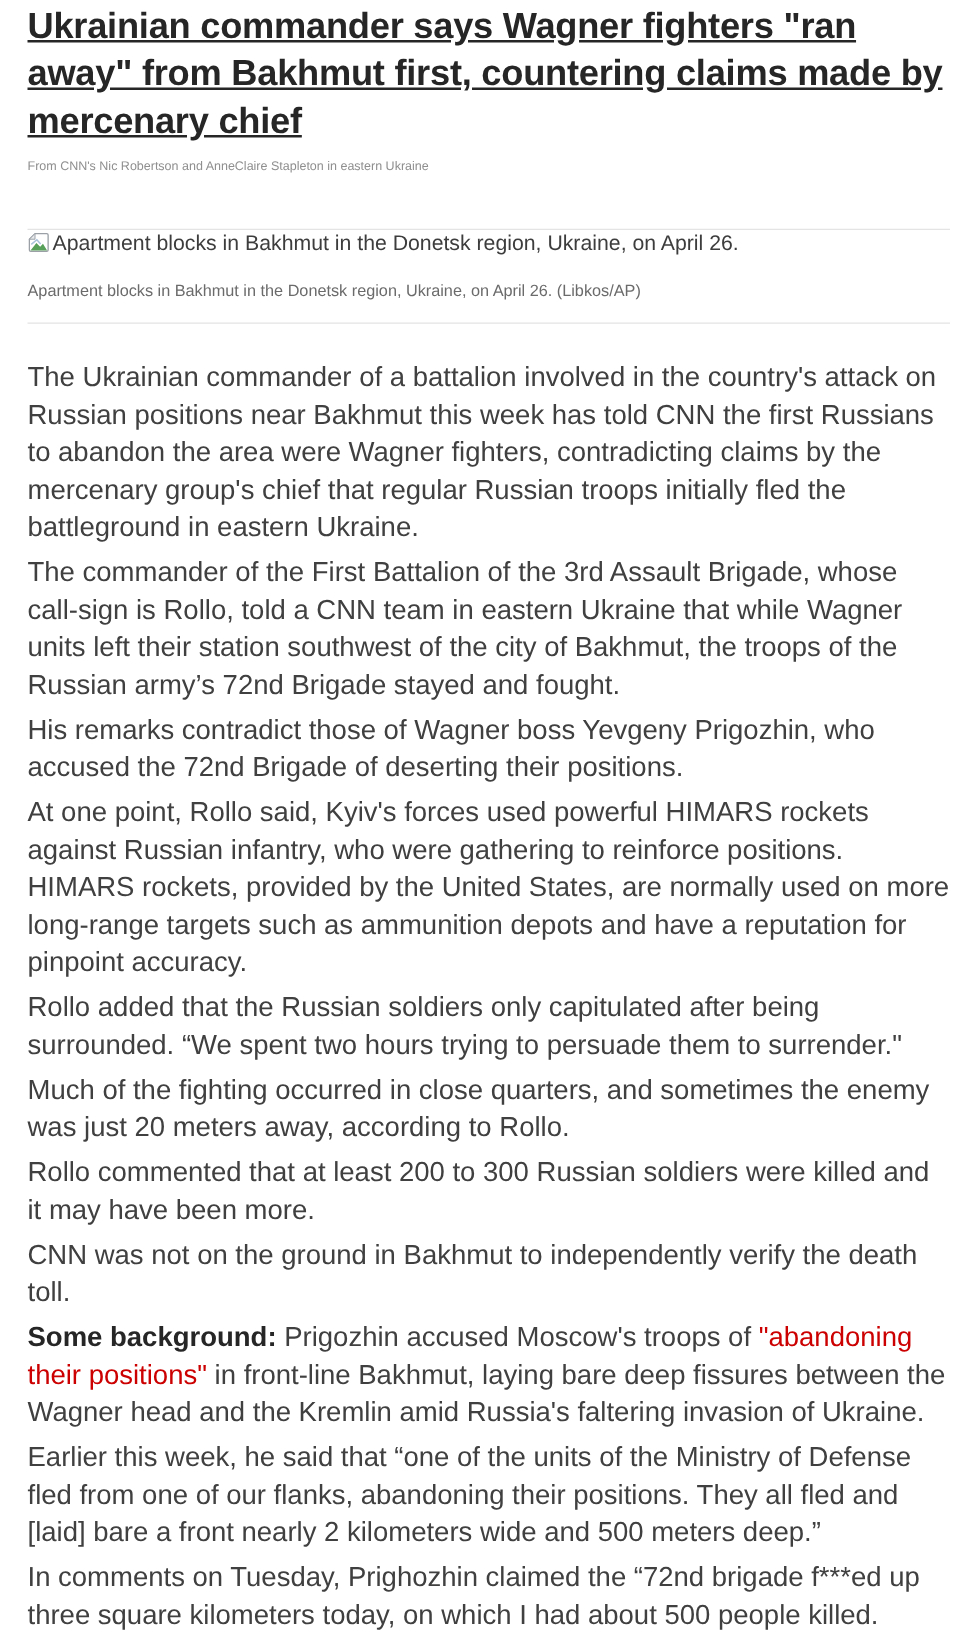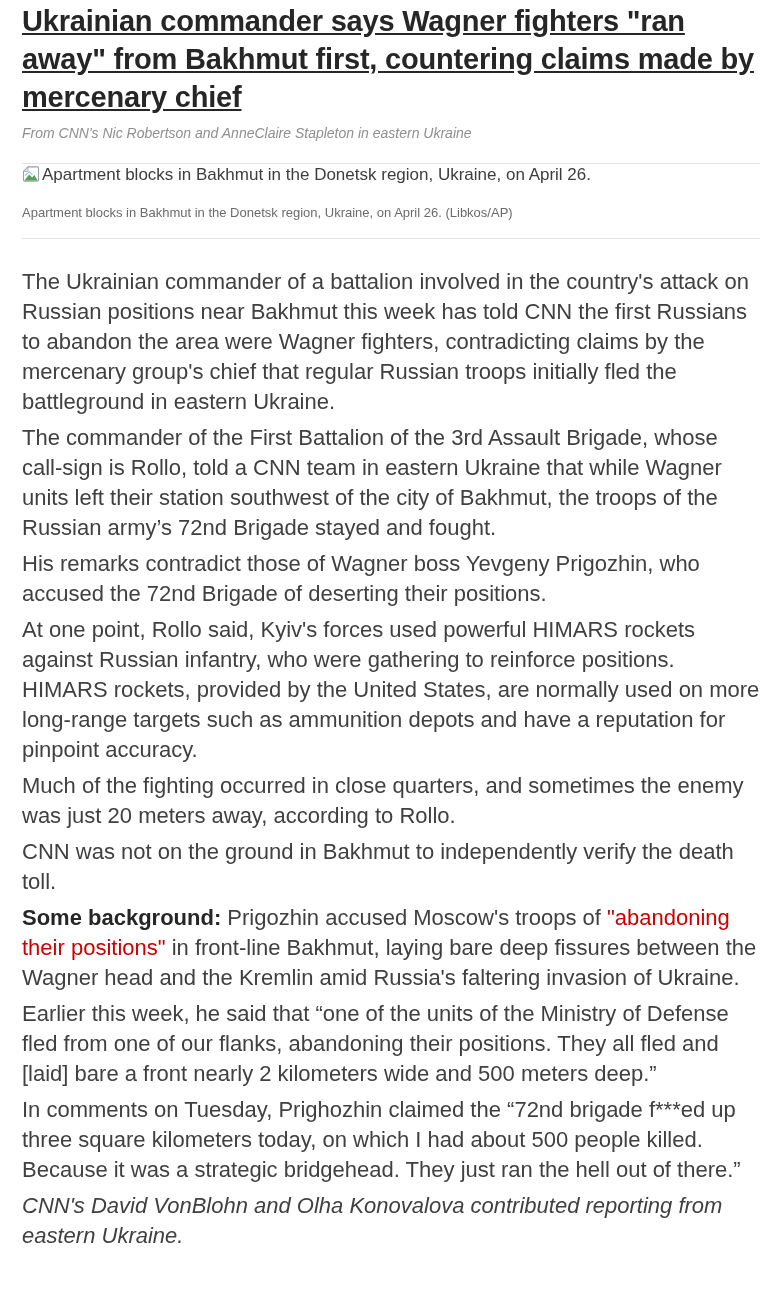--- a/index.html
+++ b/index.html
@@ -16,25 +16,24 @@
   .headline {
     font-size: 29px;
     line-height: 38px;
     font-weight: bold;
     color: #262626;
     letter-spacing: -0.2px;
     margin: 0 0 9px 0;
     text-decoration: underline;
   }
   .byline {
-    font-size: 14px;
+    font-size: 10px;
     line-height: 17px;
     color: #8f8f8f;
-    margin: 0 0 21px 0;
-    font-style: italic;
+    margin: 0 0 41px 0;
   }
   .divider {
     border: none;
     border-top: 1px solid #e4e4e4;
     margin: 0;
   }
   .image-block { margin-top: 0; }
   .alt-line {
     font-size: 17px;
     line-height: 22px;
@@ -92,21 +91,23 @@
   </div>
 
   <hr class="divider">
 
   <div class="article-body">
 
     <p>The Ukrainian commander of a battalion involved in the country's attack on Russian positions near Bakhmut this week has told CNN the first Russians to abandon the area were Wagner fighters, contradicting claims by the mercenary group's chief that regular Russian troops initially fled the battleground in eastern Ukraine.</p>
     <p>The commander of the First Battalion of the 3rd Assault Brigade, whose call-sign is Rollo, told a CNN team in eastern Ukraine that while Wagner units left their station southwest of the city of Bakhmut, the troops of the Russian army’s 72nd Brigade stayed and fought.</p>
     <p>His remarks contradict those of Wagner boss Yevgeny Prigozhin, who accused the 72nd Brigade of deserting their positions.</p>
     <p>At one point, Rollo said, Kyiv's forces used powerful HIMARS rockets against Russian infantry, who were gathering to reinforce positions. HIMARS rockets, provided by the United States, are normally used on more long-range targets such as ammunition depots and have a reputation for pinpoint accuracy.</p>
+    <p>Rollo added that the Russian soldiers only capitulated after being surrounded. “We spent two hours trying to persuade them to surrender."</p>
     <p>Much of the fighting occurred in close quarters, and sometimes the enemy was just 20 meters away, according to Rollo.</p>
+    <p>Rollo commented that at least 200 to 300 Russian soldiers were killed and it may have been more.</p>
     <p>CNN was not on the ground in Bakhmut to independently verify the death toll.</p>
 
     <p><span class="background-label">Some background:</span><span> Prigozhin accused Moscow's troops of </span><a class="red-link">"abandoning their positions"</a><span> in front-line Bakhmut, laying bare deep fissures between the Wagner head and the Kremlin amid Russia's faltering invasion of Ukraine.</span></p>
 
     <p>Earlier this week, he said that “one of the units of the Ministry of Defense fled from one of our flanks, abandoning their positions. They all fled and [laid] bare a front nearly 2 kilometers wide and 500 meters deep.”</p>
     <p>In comments on Tuesday, Prighozhin claimed the “72nd brigade f***ed up three square kilometers today, on which I had about 500 people killed. Because it was a strategic bridgehead. They just ran the hell out of there.”</p>
 
     <p class="contrib">CNN's David VonBlohn and Olha Konovalova contributed reporting from eastern Ukraine.</p>
 
   </div>

